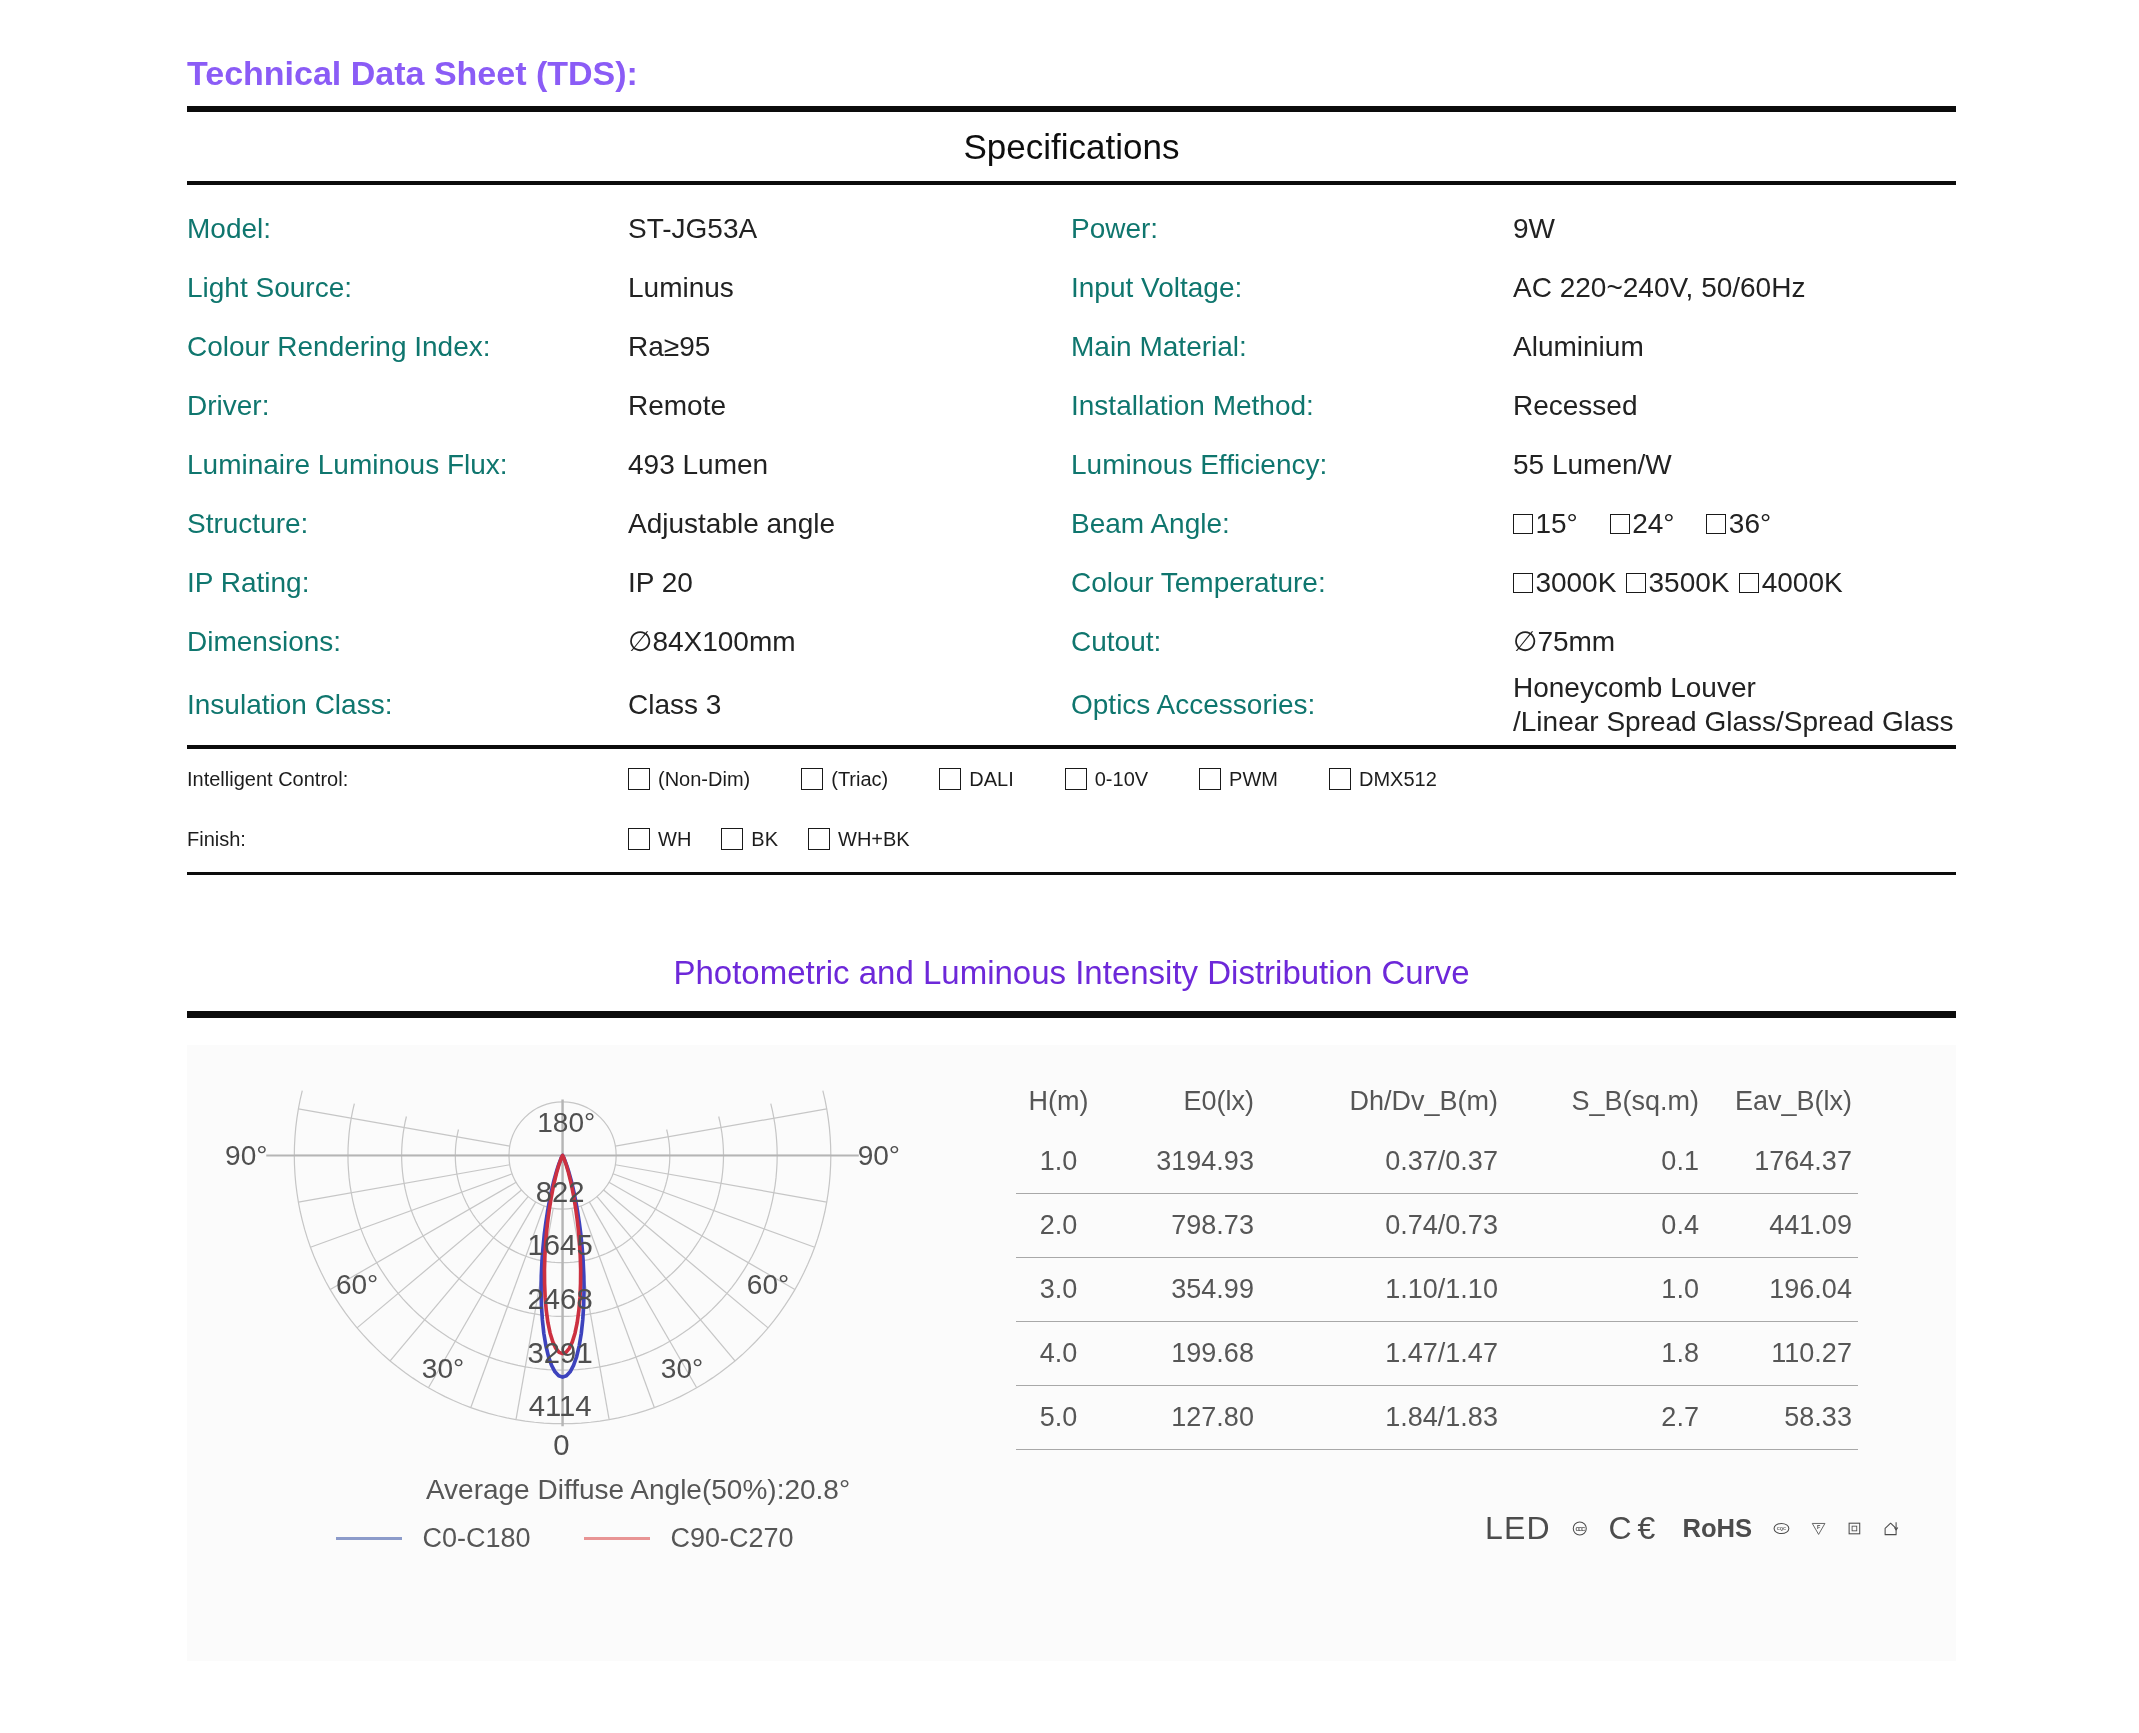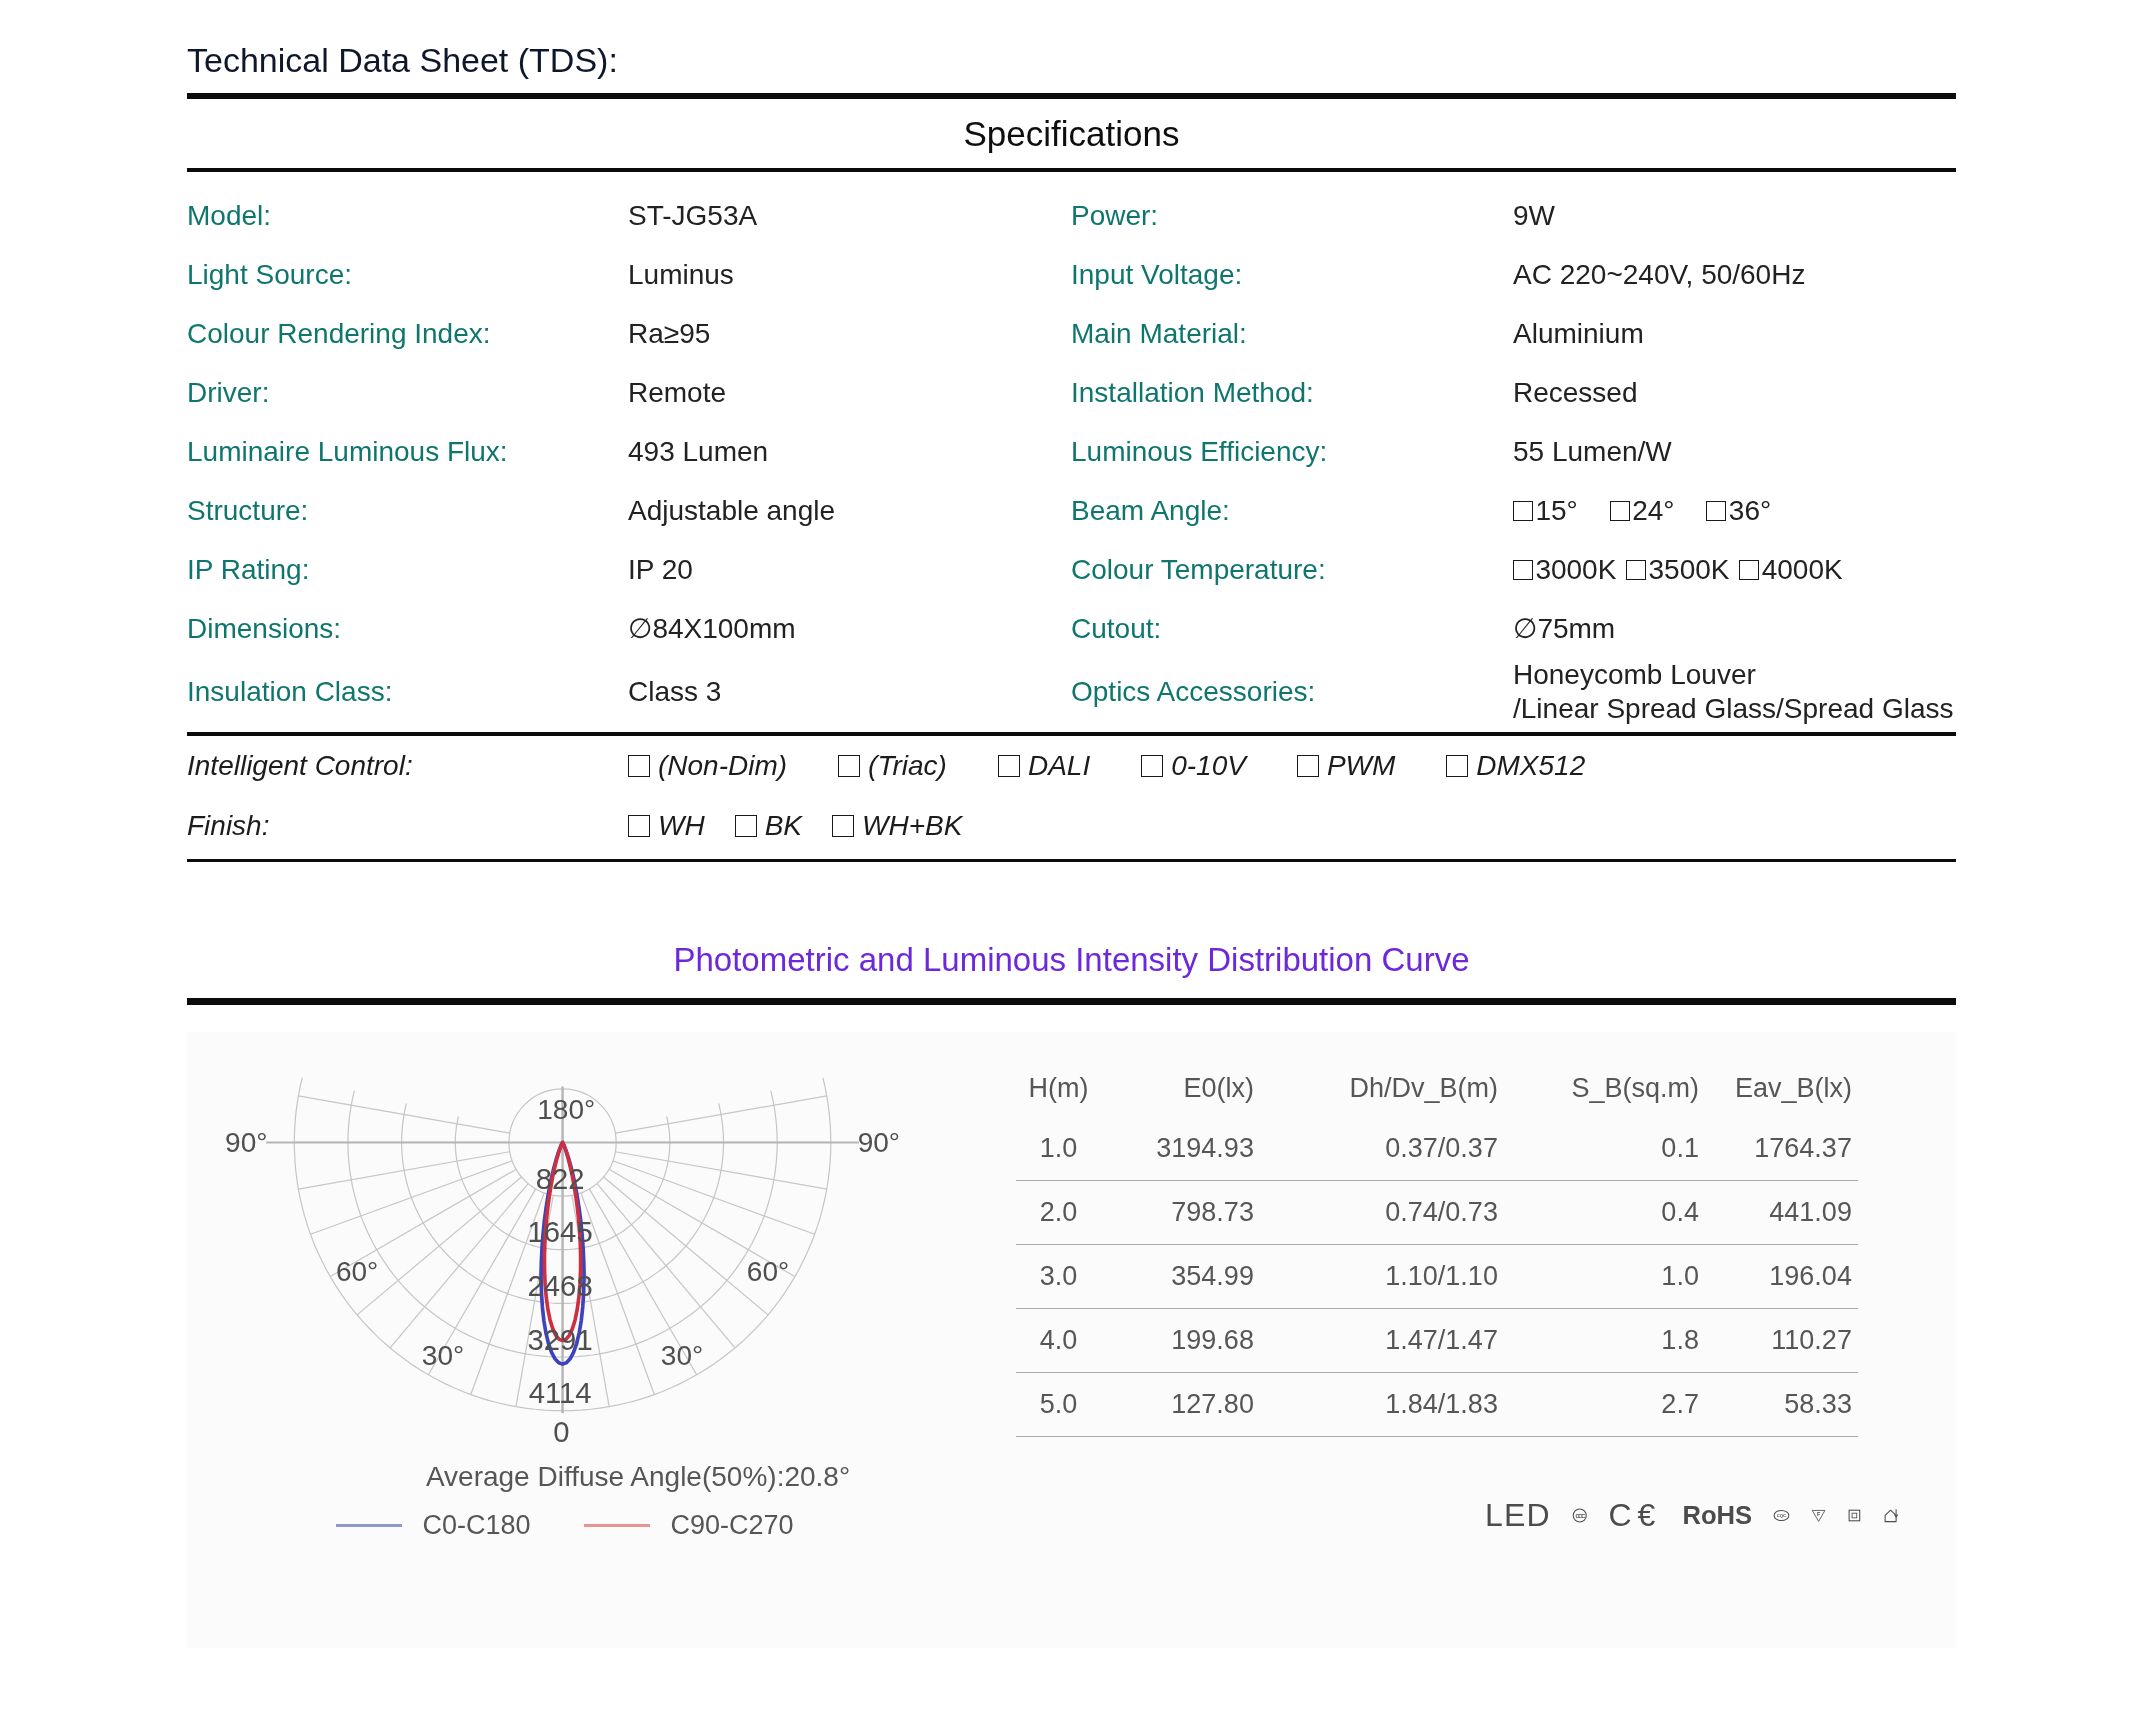--- a/index.html
+++ b/index.html
@@ -1,29 +1,29 @@
 <!DOCTYPE html>
 <html style="font-size:9.8px"><head>
 <meta charset="utf-8">
 <style>
   html,body{margin:0;padding:0;background:#e8e8e8;}
   .page{position:relative;width:2140px;height:1733px;background:#ffffff;overflow:hidden;
         font-family:"Liberation Sans","DejaVu Sans",sans-serif;color:#1c1c1c;}
   .content{position:absolute;left:187px;top:0;width:1769px;}
-  .doc-title{margin-top:41px;font-size:34px;color:#0f172a;letter-spacing:0;}
+  .doc-title{margin-top:54px;font-size:34px;color:#8b5cf6;letter-spacing:0;font-weight:bold;}
   .rule{background:#0c0c0c;width:100%;}
   .r1{height:5.5px;margin-top:13.4px;}
   .spec-title{font-size:35px;text-align:center;padding:15.2px 0 14px;color:#0e0e0e;}
   .r2{height:3.7px;}
   .specgrid{display:grid;grid-template-columns:441px 443px 442px 1fr;margin-top:14.6px;}
   .specgrid>div{min-height:59px;display:flex;align-items:center;font-size:28px;}
   .spec-label{color:#0f766e;}
   .spec-value{color:#222;white-space:pre-line;line-height:34px;}
   .r3{height:3.7px;margin-top:6.1px;}
-  .ctl{display:flex;align-items:center;min-height:60px;font-size:28px;font-style:italic;}
+  .ctl{display:flex;align-items:center;min-height:60px;font-size:20px;}
   .ctl-label{width:441px;flex:none;}
   .opts{display:flex;align-items:center;}
   .opts.ctlopts{gap:51px;}
   .opts.beam{gap:32px;}
   .opts.temp{gap:9.8px;}
   .opts.finish{gap:30px;}
   .cbitem{display:flex;align-items:center;gap:8px;}
   .cbitem.tight{gap:2.4px;}
   .cb{width:22px;height:22px;border:1.8px solid #1a1a1a;background:#fff;flex:none;box-sizing:border-box;}
   .cb.sm{width:20px;height:20px;}

